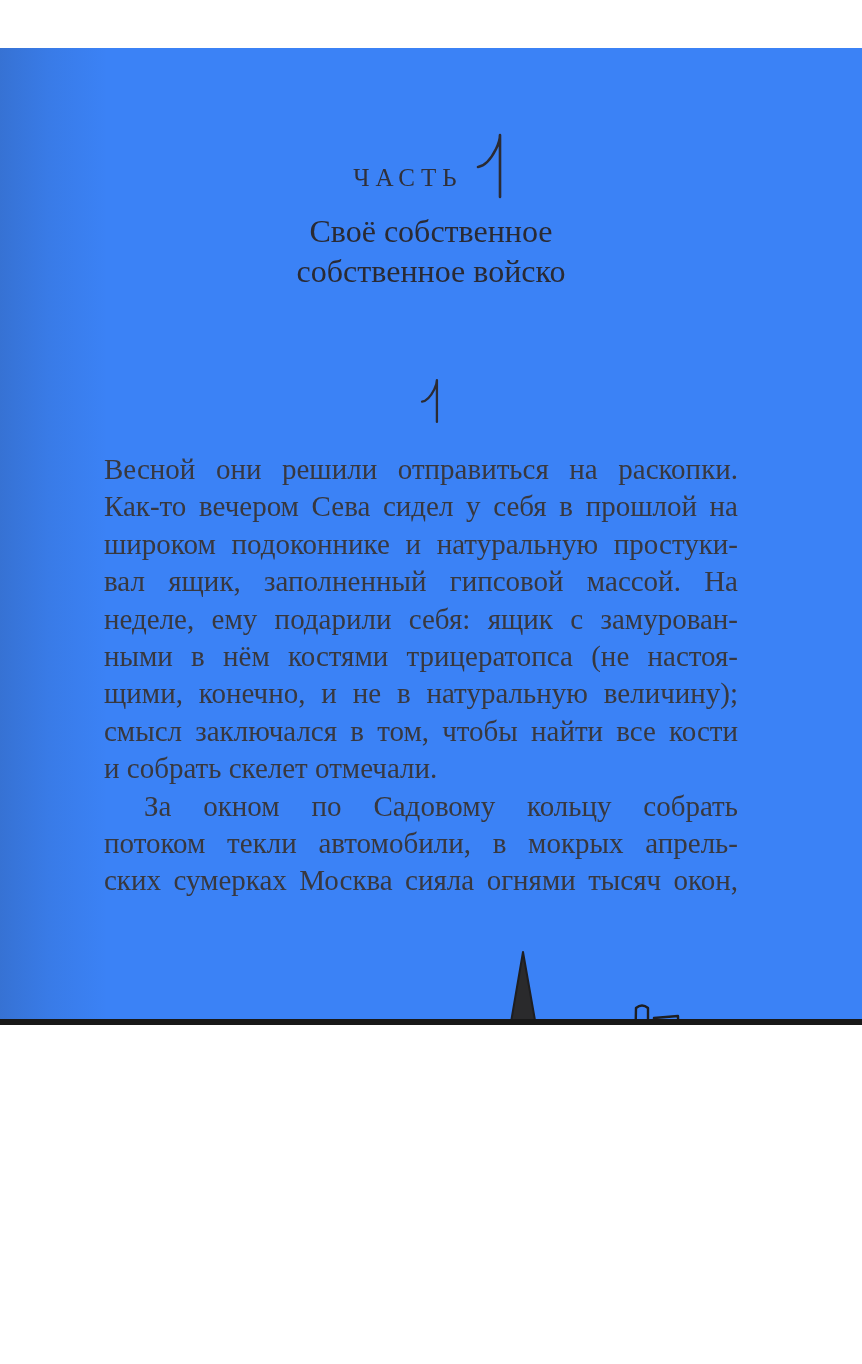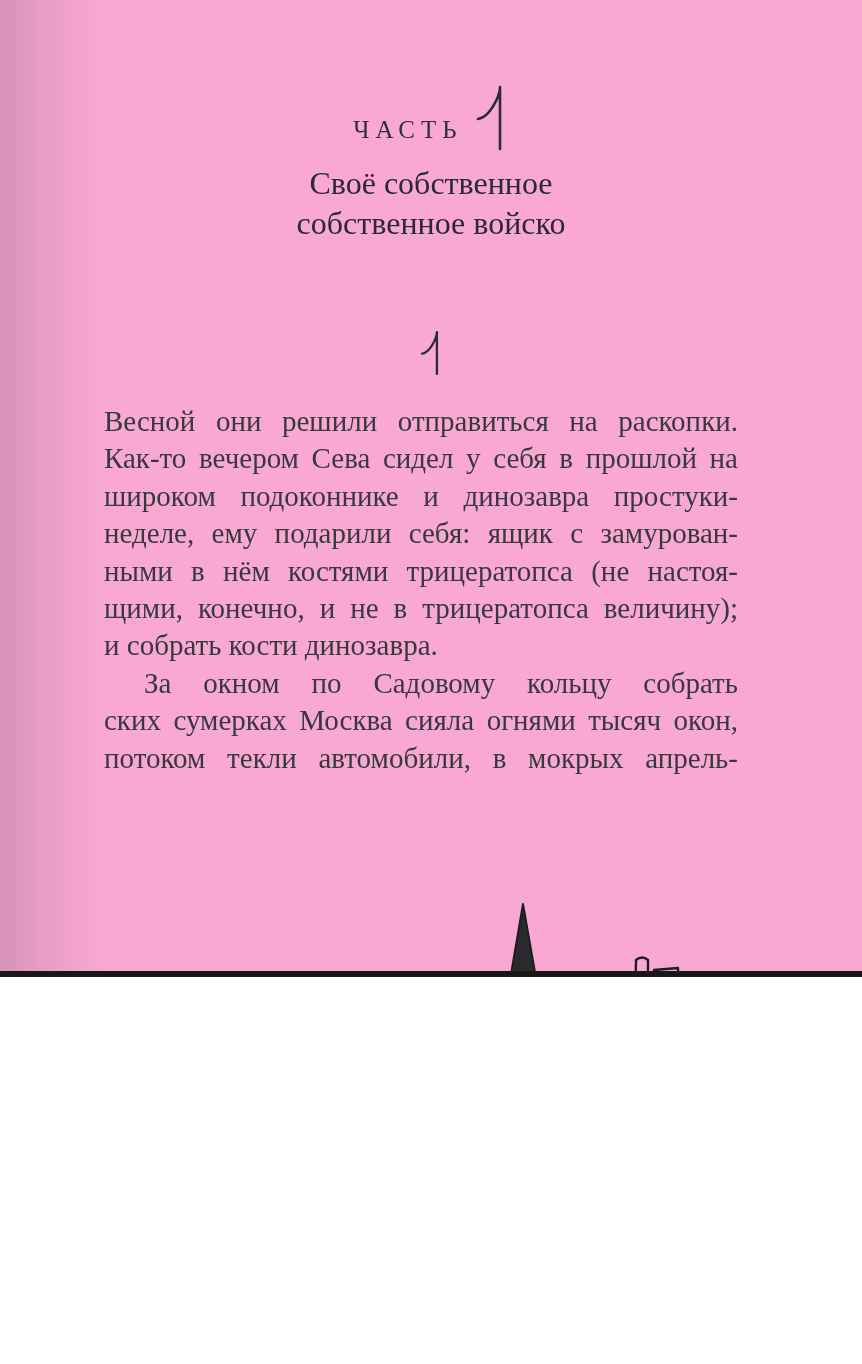--- a/index.html
+++ b/index.html
@@ -1,21 +1,22 @@
 <!DOCTYPE html>
 <html><head>
 <meta charset="utf-8">
 <style>
   html,body{margin:0;padding:0;}
   .page{
     position:relative;
     width:862px;height:977px;
-    background:#f9a8d4;
+    background:#3b82f6;
     overflow:hidden;
     font-family:"Liberation Serif","DejaVu Serif",serif;
+    margin-top:48px;
   }
   .spine-shadow{
     position:absolute;left:0;top:0;width:108px;height:1364px;
     background:linear-gradient(90deg,rgba(30,30,32,0.16) 0%,rgba(30,30,32,0.07) 45%,rgba(30,30,32,0) 100%);
     z-index:50;pointer-events:none;
   }
   .footer-bar{
     position:absolute;left:0;bottom:0;width:862px;height:6px;
     background:#181818;z-index:60;
   }
@@ -84,30 +85,32 @@
     <span class="sr">1</span>
     <svg class="numeral-svg" width="23" height="46" viewBox="0 0 34 68">
       <path d="M3 35 C10 34 16 27 21 17 C24 11 25 5 25 3 L25 65" fill="none" stroke="#2b2b33" stroke-width="3.4" stroke-linecap="round" stroke-linejoin="round"></path>
     </svg>
   </div>
 
   <div class="body-text">
     <div>
       <div class="bodyline">Весной они решили отправиться на раскопки.</div>
       <div class="bodyline">Как-то вечером Сева сидел у себя в прошлой на</div>
-      <div class="bodyline">широком подоконнике и динозавра простуки-</div>
+      <div class="bodyline">широком подоконнике и натуральную простуки-</div>
+      <div class="bodyline">вал ящик, заполненный гипсовой массой. На</div>
       <div class="bodyline">неделе, ему подарили себя: ящик с замурован-</div>
       <div class="bodyline">ными в нём костями трицератопса (не настоя-</div>
-      <div class="bodyline">щими, конечно, и не в трицератопса величину);</div>
-      <div class="bodyline p-end">и собрать кости динозавра.</div>
+      <div class="bodyline">щими, конечно, и не в натуральную величину);</div>
+      <div class="bodyline">смысл заключался в том, чтобы найти все кости</div>
+      <div class="bodyline p-end">и собрать скелет отмечали.</div>
     </div>
     <div>
       <div class="bodyline indent">За окном по Садовому кольцу собрать</div>
+      <div class="bodyline">потоком текли автомобили, в мокрых апрель-</div>
       <div class="bodyline">ских сумерках Москва сияла огнями тысяч окон,</div>
-      <div class="bodyline">потоком текли автомобили, в мокрых апрель-</div>
     </div>
   </div>
 
   <svg class="illustration" viewBox="0 0 810 402" width="810" height="402">
     <g stroke="#1e1e20" fill="none" stroke-width="2.4" stroke-linecap="round" stroke-linejoin="round">
 
       <path d="M595 112 L596 62 Q602 57 608 62 L608 110"></path>
       <path d="M614 108 L614 72 L638 70 L639 108"></path>
       <path d="M644 108 L645 80 L668 79 L669 108"></path>
       <path d="M674 108 L674 90 L690 89 L690 110"></path>

